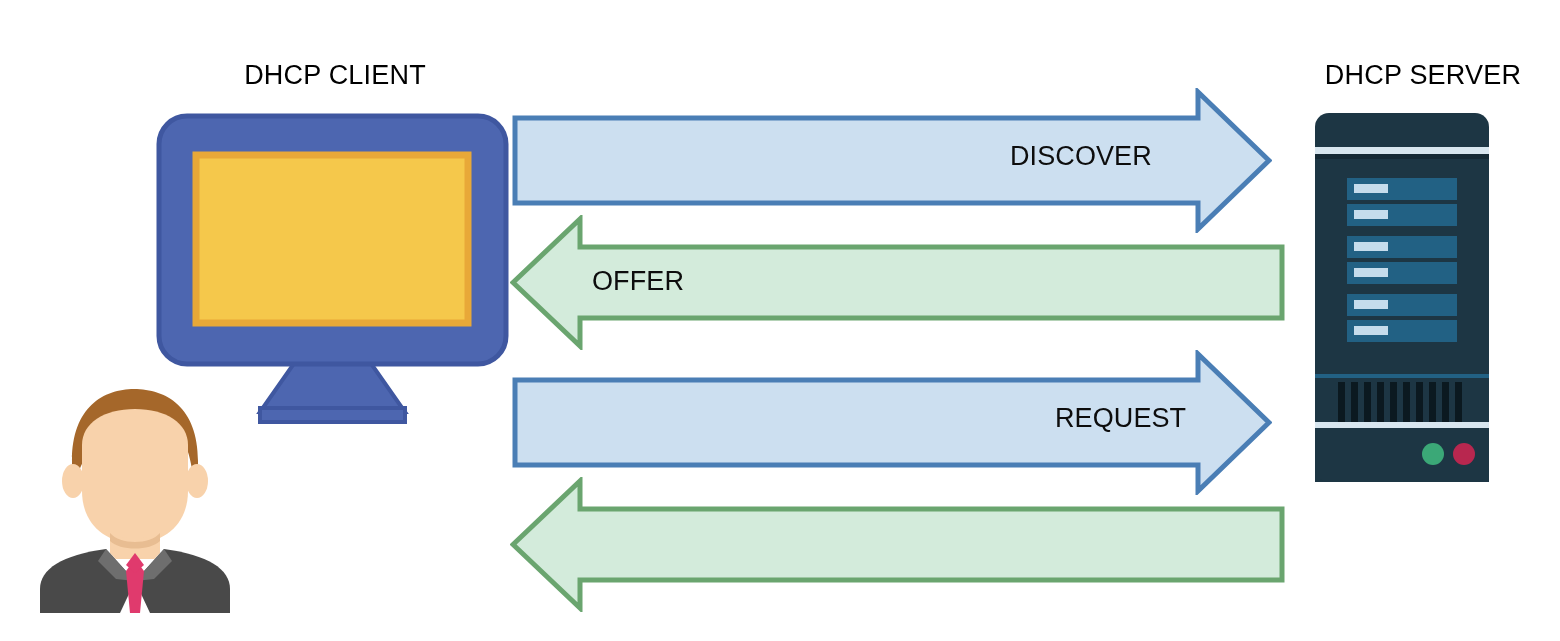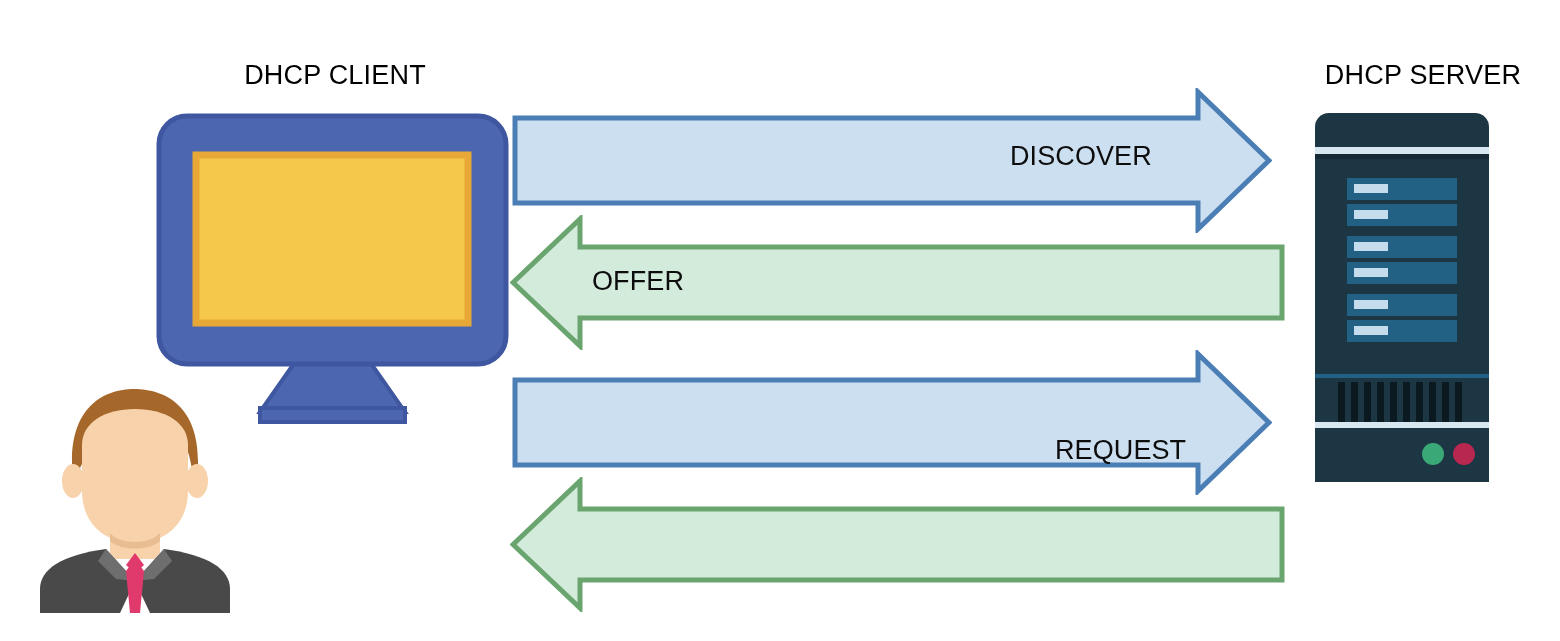--- a/index.html
+++ b/index.html
@@ -86,21 +86,21 @@
     letter-spacing: 0.1px;
   }
 
   #arrow-discover    { left: 512px; top: 88px;  width: 760px; height: 145px; }
   #label-discover    { left: 1010px; top: 141px; }
 
   #arrow-offer       { left: 510px; top: 215px; width: 775px; height: 135px; }
   #label-offer       { left: 592px;  top: 266px; }
 
   #arrow-request     { left: 512px; top: 350px; width: 760px; height: 145px; }
-  #label-request     { left: 1055px; top: 403px; margin-top: 32px; }
+  #label-request     { left: 1055px; top: 403px; }
 
   #arrow-acknowledge { left: 510px; top: 477px; width: 775px; height: 135px; }
   #label-acknowledge { left: 573px;  top: 527px; }
 </style>
 </head>
 <body>
 
 <div id="canvas">
 
   <div class="endpoint-title" id="client-title">DHCP CLIENT</div>

